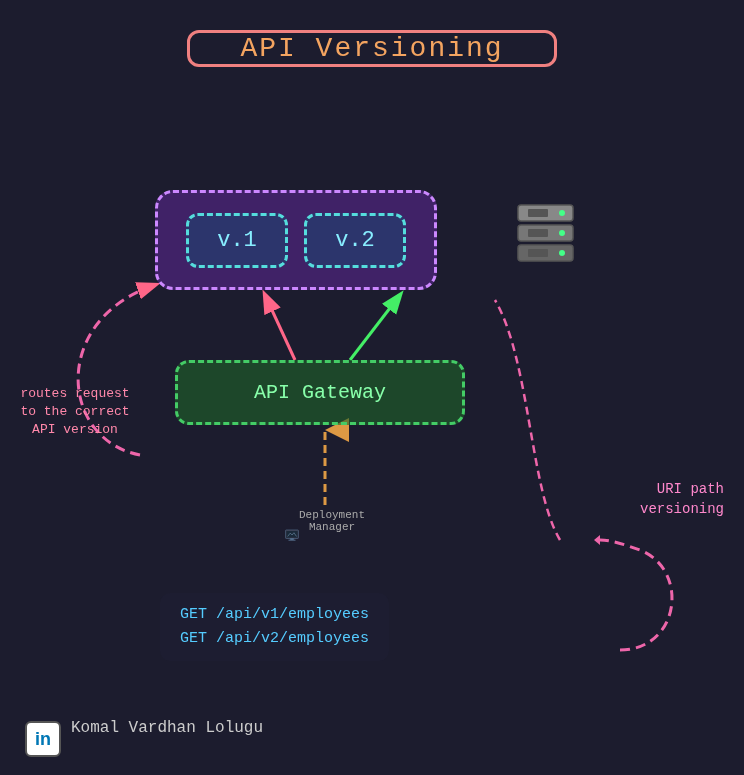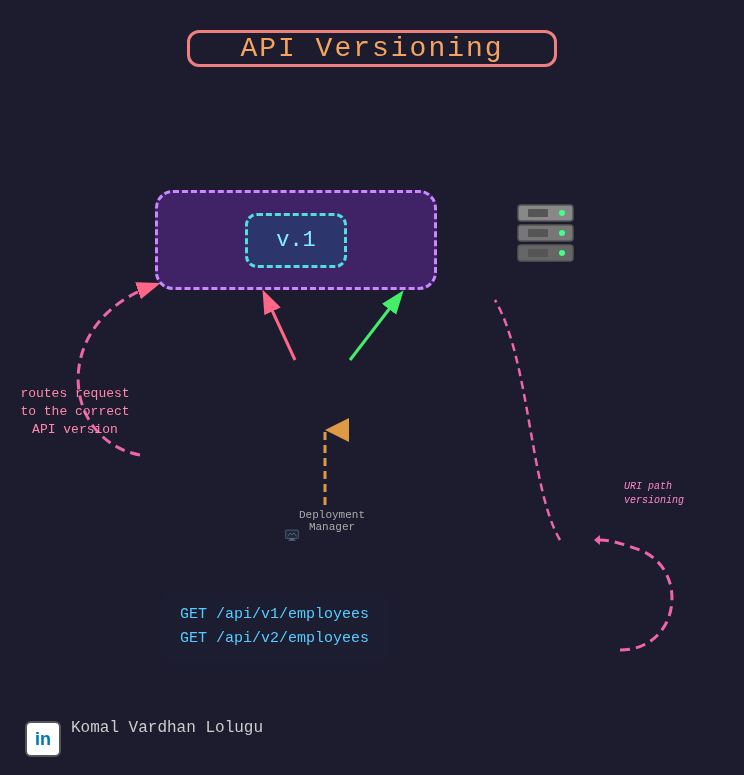--- a/index.html
+++ b/index.html
@@ -157,26 +157,25 @@
       font-family: 'Courier New', Courier, monospace;
       line-height: 1.4;
     }
 
     
     .right-annotation {
       position: absolute;
       top: 390px;
       right: 20px;
       width: 100px;
-      text-align: left;
+      text-align: right;
       color: #ff88cc;
-      font-size: 10px;
+      font-size: 14px;
       font-family: 'Courier New', Courier, monospace;
       line-height: 1.4;
-      font-style: italic;
     }
 
     
     .linkedin-badge {
       position: absolute;
       bottom: 18px;
       left: 25px;
       display: flex;
       align-items: center;
       gap: 10px;
@@ -252,34 +251,38 @@
 
       <path d="M 620,560 C 680,560 690,480 640,460 C 620,453 610,450 600,450" fill="none" stroke="#ee66aa" stroke-width="3" stroke-dasharray="10,6"></path>
 
       <polygon points="600,445 594,450 600,455" fill="#ee66aa"></polygon>
 
       <path d="M 560,450 C 530,400 530,270 495,210" fill="none" stroke="#ee66aa" stroke-width="2.5" stroke-dasharray="8,5"></path>
     </svg>
 
     <div class="versions-container">
       <div class="version-box">v.1</div>
+      <div class="version-box">v.2</div>
     </div>
 
     <svg class="server-icon" viewBox="0 0 75 80" xmlns="http://www.w3.org/2000/svg">
       <rect x="8" y="5" width="55" height="16" rx="3" fill="#888" stroke="#555" stroke-width="1.5"></rect>
       <rect x="8" y="25" width="55" height="16" rx="3" fill="#777" stroke="#555" stroke-width="1.5"></rect>
       <rect x="8" y="45" width="55" height="16" rx="3" fill="#666" stroke="#555" stroke-width="1.5"></rect>
       <circle cx="52" cy="13" r="3" fill="#44ff88"></circle>
       <circle cx="52" cy="33" r="3" fill="#44ff88"></circle>
       <circle cx="52" cy="53" r="3" fill="#44ff88"></circle>
       <rect x="18" y="9" width="20" height="8" rx="1" fill="#555"></rect>
       <rect x="18" y="29" width="20" height="8" rx="1" fill="#555"></rect>
       <rect x="18" y="49" width="20" height="8" rx="1" fill="#555"></rect>
     </svg>
 
+    <div class="gateway-container">
+      <span class="gateway-text">API Gateway</span>
+    </div>
 
     <div class="deployment-icon">
       <svg class="monitor-svg" viewBox="0 0 75 60" xmlns="http://www.w3.org/2000/svg">
         <rect x="3" y="3" width="69" height="46" rx="4" fill="#334" stroke="#6688aa" stroke-width="2.5"></rect>
         <rect x="8" y="8" width="59" height="36" rx="2" fill="#1a2a3a"></rect>
 
         <polyline points="14,38 28,20 38,30 48,18 62,38" fill="none" stroke="#88aacc" stroke-width="2.5"></polyline>
         <rect x="28" y="49" width="19" height="6" fill="#6688aa"></rect>
         <rect x="18" y="55" width="39" height="4" rx="2" fill="#6688aa"></rect>
       </svg>

